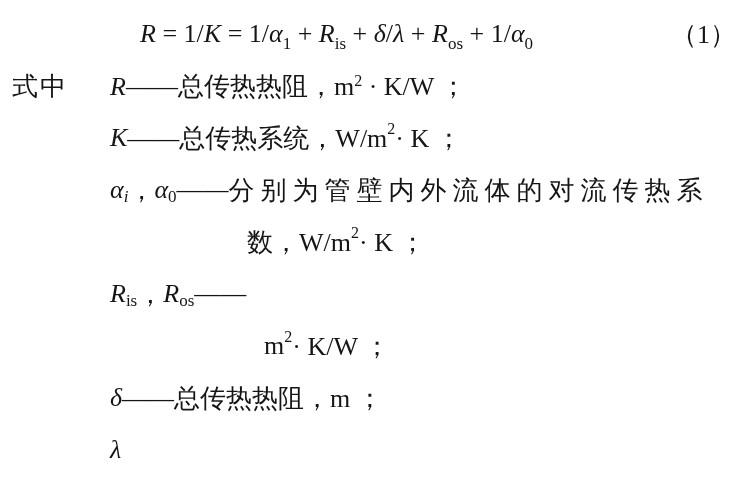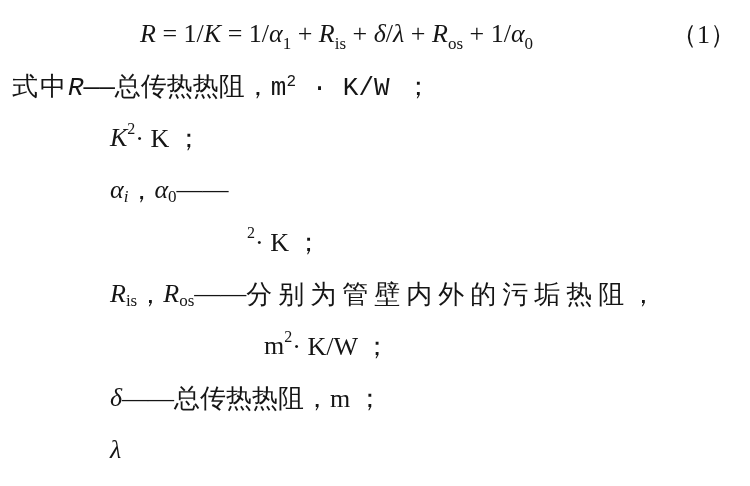--- a/index.html
+++ b/index.html
@@ -37,21 +37,21 @@
     margin-left: auto;
   }
   
   .lead-row {
     padding-left: 12px;
   }
   .lead {
     letter-spacing: 2px;
   }
   .lead-row .body {
-    font-family: Liberation Mono, monospace;
+    margin-left: 42px;
   }
   
   .ind1 { padding-left: 110px; }
   .ind2 { padding-left: 247px; }
   .ind3 { padding-left: 264px; }
   
   .var {
     font-style: italic;
   }
   .sub {
@@ -84,46 +84,48 @@
     <span class="eq-num">（1）</span>
   </div>
 
   <div class="row lead-row">
     <span class="lead">式中</span>
     <span class="body"><span class="var">R</span><span>——总传热热阻，m</span><span class="sup">2</span><span> · K/W ；</span></span>
   </div>
 
   <div class="row ind1">
       <span class="var">K</span>
+      <span>——总传热系统，W/m</span>
       <span class="sup">2</span>
       <span> · K ；</span>
     </div>
 
   <div class="row ind1">
       <span class="var">α</span>
       <span class="sub var">i</span>
       <span>，</span>
       <span class="var">α</span>
       <span class="sub">0</span>
       <span>——</span>
+      <span class="sp">分别为管壁内外流体的对流传热系</span>
     </div>
 
   <div class="row ind2">
+      <span>数，W/m</span>
       <span class="sup">2</span>
       <span> · K ；</span>
     </div>
 
   <div class="row ind1">
       <span class="var">R</span>
       <span class="sub">is</span>
       <span>，</span>
       <span class="var">R</span>
       <span class="sub">os</span>
       <span>——</span>
-      <span class="sp">分别为管壁内外的污垢热阻，</span>
     </div>
 
   <div class="row ind3">
       <span>m</span>
       <span class="sup">2</span>
       <span> · K/W ；</span>
     </div>
 
   <div class="row ind1">
       <span class="var">δ</span>

